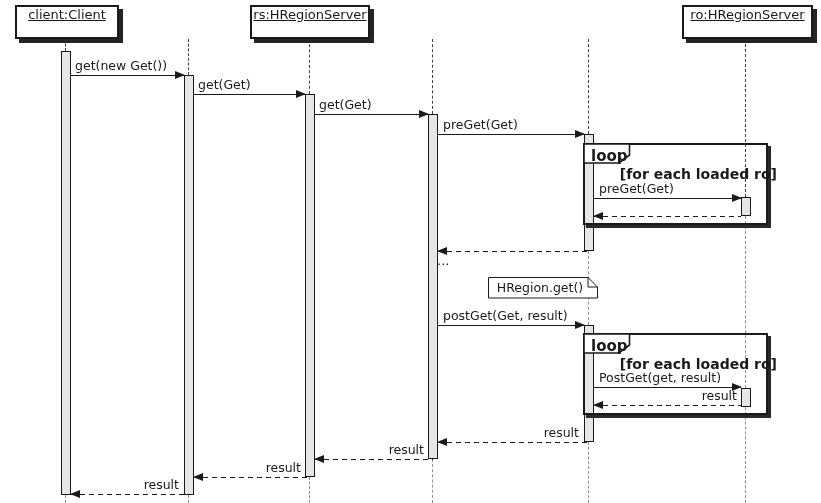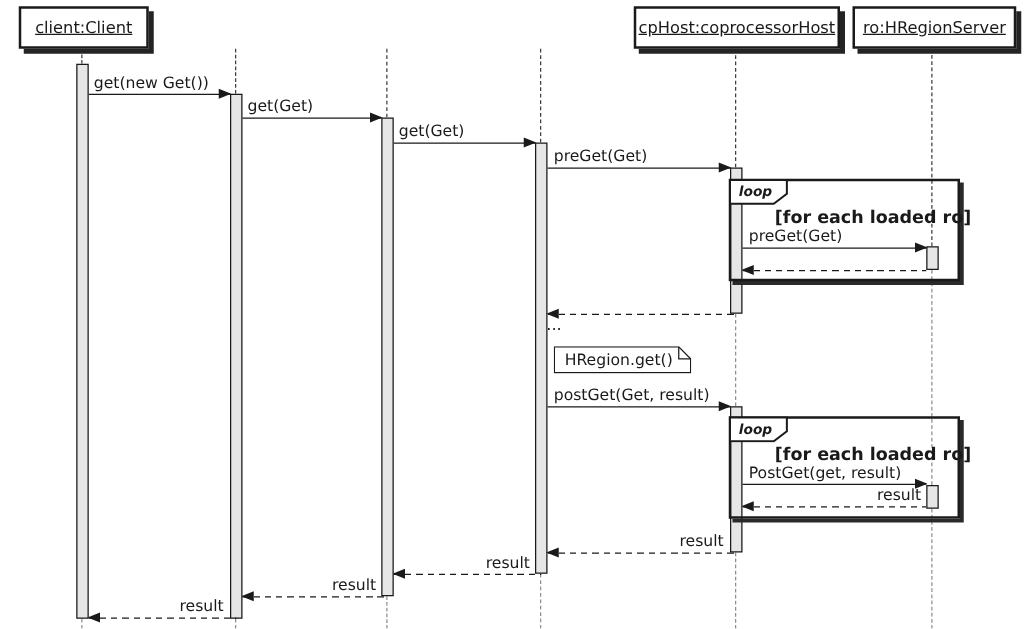--- a/index.html
+++ b/index.html
@@ -5,21 +5,21 @@
   html,body { margin:0; padding:0; background:#ffffff; }
   .canvas {
     position:relative; width:821px; height:503px; background:#ffffff;
     font-family:"DejaVu Sans", sans-serif; color:#1a1a1a; overflow:hidden;
   }
   
   .pbox {
     position:absolute; top:5px; height:34px; box-sizing:border-box;
     background:#ffffff; border:2px solid #1a1a1a;
     box-shadow:4px 4px 0 #242424;
-    display:flex; align-items:center; justify-content:center;
+    display:flex; justify-content:center;
     font-size:13px; white-space:nowrap;
   }
   .pbox span { text-decoration:underline; }
   
   .ll { position:absolute; width:0; border-left:1px dashed #3f3f3f; }
   .ll.light { border-left-color:#8f8f8f; }
   
   .act {
     position:absolute; width:10px; box-sizing:border-box;
     background:#e6e6e6; border:1px solid #1a1a1a;
@@ -44,28 +44,28 @@
     border-top:4.5px solid transparent; border-bottom:4.5px solid transparent;
     border-right:10px solid #1a1a1a;
   }
   
   .frag {
     position:absolute; box-sizing:border-box;
     border:2px solid #1a1a1a; box-shadow:3px 3px 0 #2a2a2a; background:transparent;
   }
   .frag .tab { position:absolute; left:-2px; top:-2px; }
   .frag .kw {
-    position:absolute; left:6px; top:2px; font-weight:bold; font-size:11px;font-style:italic;
+    position:absolute; left:6px; top:2px; font-weight:bold; font-size:15px;
   }
   .frag .cond {
     position:absolute; right:-11px; top:21px; font-weight:bold; font-size:14px;
     white-space:nowrap;
   }
   
-  .note { position:absolute; }
+  .note { position:absolute;margin-left:45px; }
   .note .txt {
     position:absolute; left:0; right:6px; top:3px; text-align:center;
     font-size:12.5px; white-space:nowrap;
   }
   .ellipsis { position:absolute; font-size:13px; line-height:1; }
 </style>
 </head>
 <body>
 
 <div class="canvas">
@@ -198,20 +198,20 @@
     <svg width="110" height="22" viewBox="0 0 110 22">
       <path d="M0.5,0.5 H100 L109.5,10 V21 H0.5 Z" fill="#ffffff" stroke="#1a1a1a" stroke-width="1"></path>
       <path d="M100,0.5 V10 H109.5" fill="none" stroke="#1a1a1a" stroke-width="1"></path>
     </svg>
     <span class="txt">HRegion.get()</span>
   </div>
 
   <div class="pbox" style="left:15px;  width:104px;">
     <span>client:Client</span>
   </div>
-  <div class="pbox" style="left:507px; width:165px;">
-    <span>cpHost:coprocessorHost</span>
+  <div class="pbox" style="left:250px; width:120px;">
+    <span>rs:HRegionServer</span>
   </div>
   <div class="pbox" style="left:682px; width:131px;">
     <span>ro:HRegionServer</span>
   </div>
 
 </div>
 
 </body></html>

